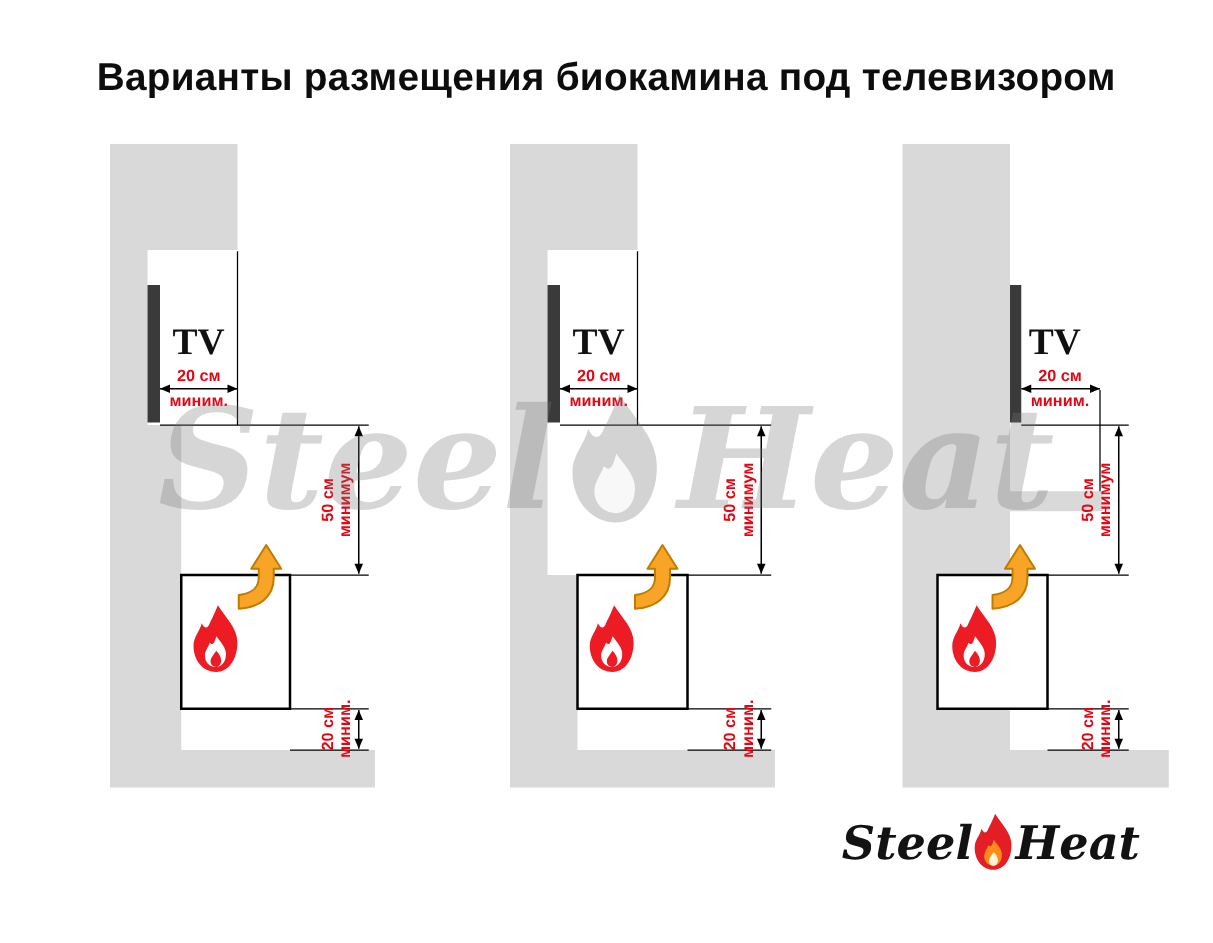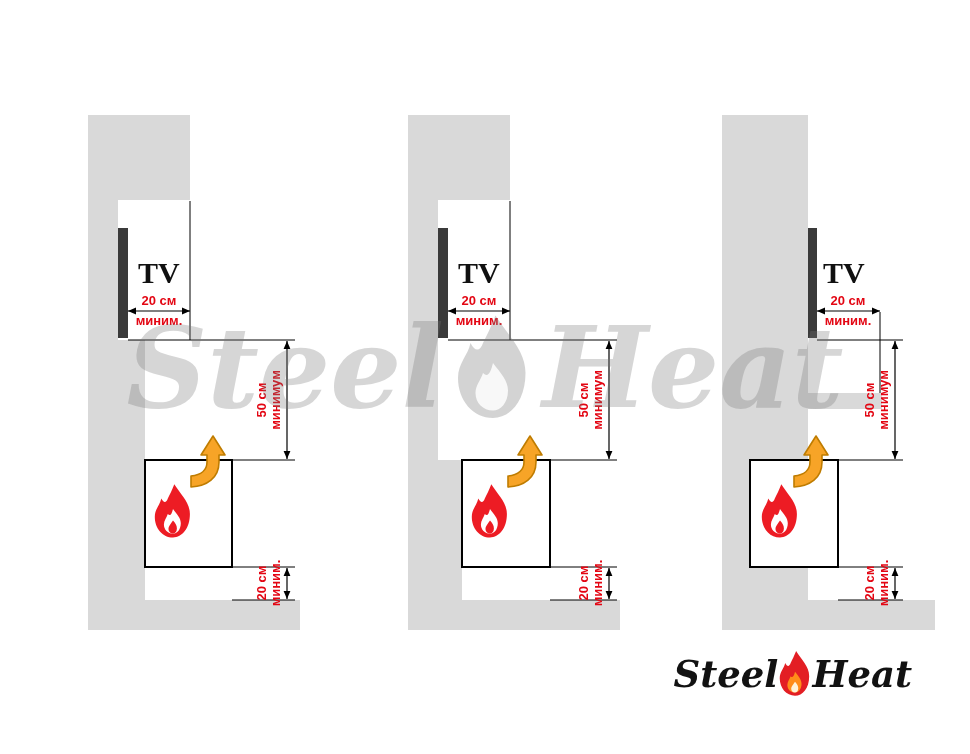--- a/index.html
+++ b/index.html
@@ -37,20 +37,21 @@
   .flame-inner{fill:#ffffff;}
   .flame-core{fill:#ed1c24;}
   .arrow{fill:#f7a427;stroke:#bf7c00;stroke-width:1.6;stroke-linejoin:round;}
   .lg-outer{fill:#e31e24;} .lg-inner{fill:#ff8c1a;} .lg-core{fill:#fff2d9;}
 </style>
 </head>
 <body>
 
 <div class="page">
 
+  <div class="title">Варианты размещения биокамина под телевизором</div>
 
   <svg class="panel p1" width="240" height="530" viewBox="0 0 240 530">
     <g>
       <rect class="wall" x="25" y="0" width="102" height="85" fill="#d9d9d9"></rect>
       <rect class="wall" x="25" y="85" width="30" height="140" fill="#d9d9d9"></rect>
       <rect class="wall" x="25" y="225" width="57" height="260" fill="#d9d9d9"></rect>
       <rect class="wall" x="25" y="485" width="212" height="30" fill="#d9d9d9"></rect>
     </g>
     <rect class="tv" x="55" y="113" width="10" height="110" fill="#3a3a3a"></rect>
     <text class="tvtext" x="75" y="168">TV</text>

